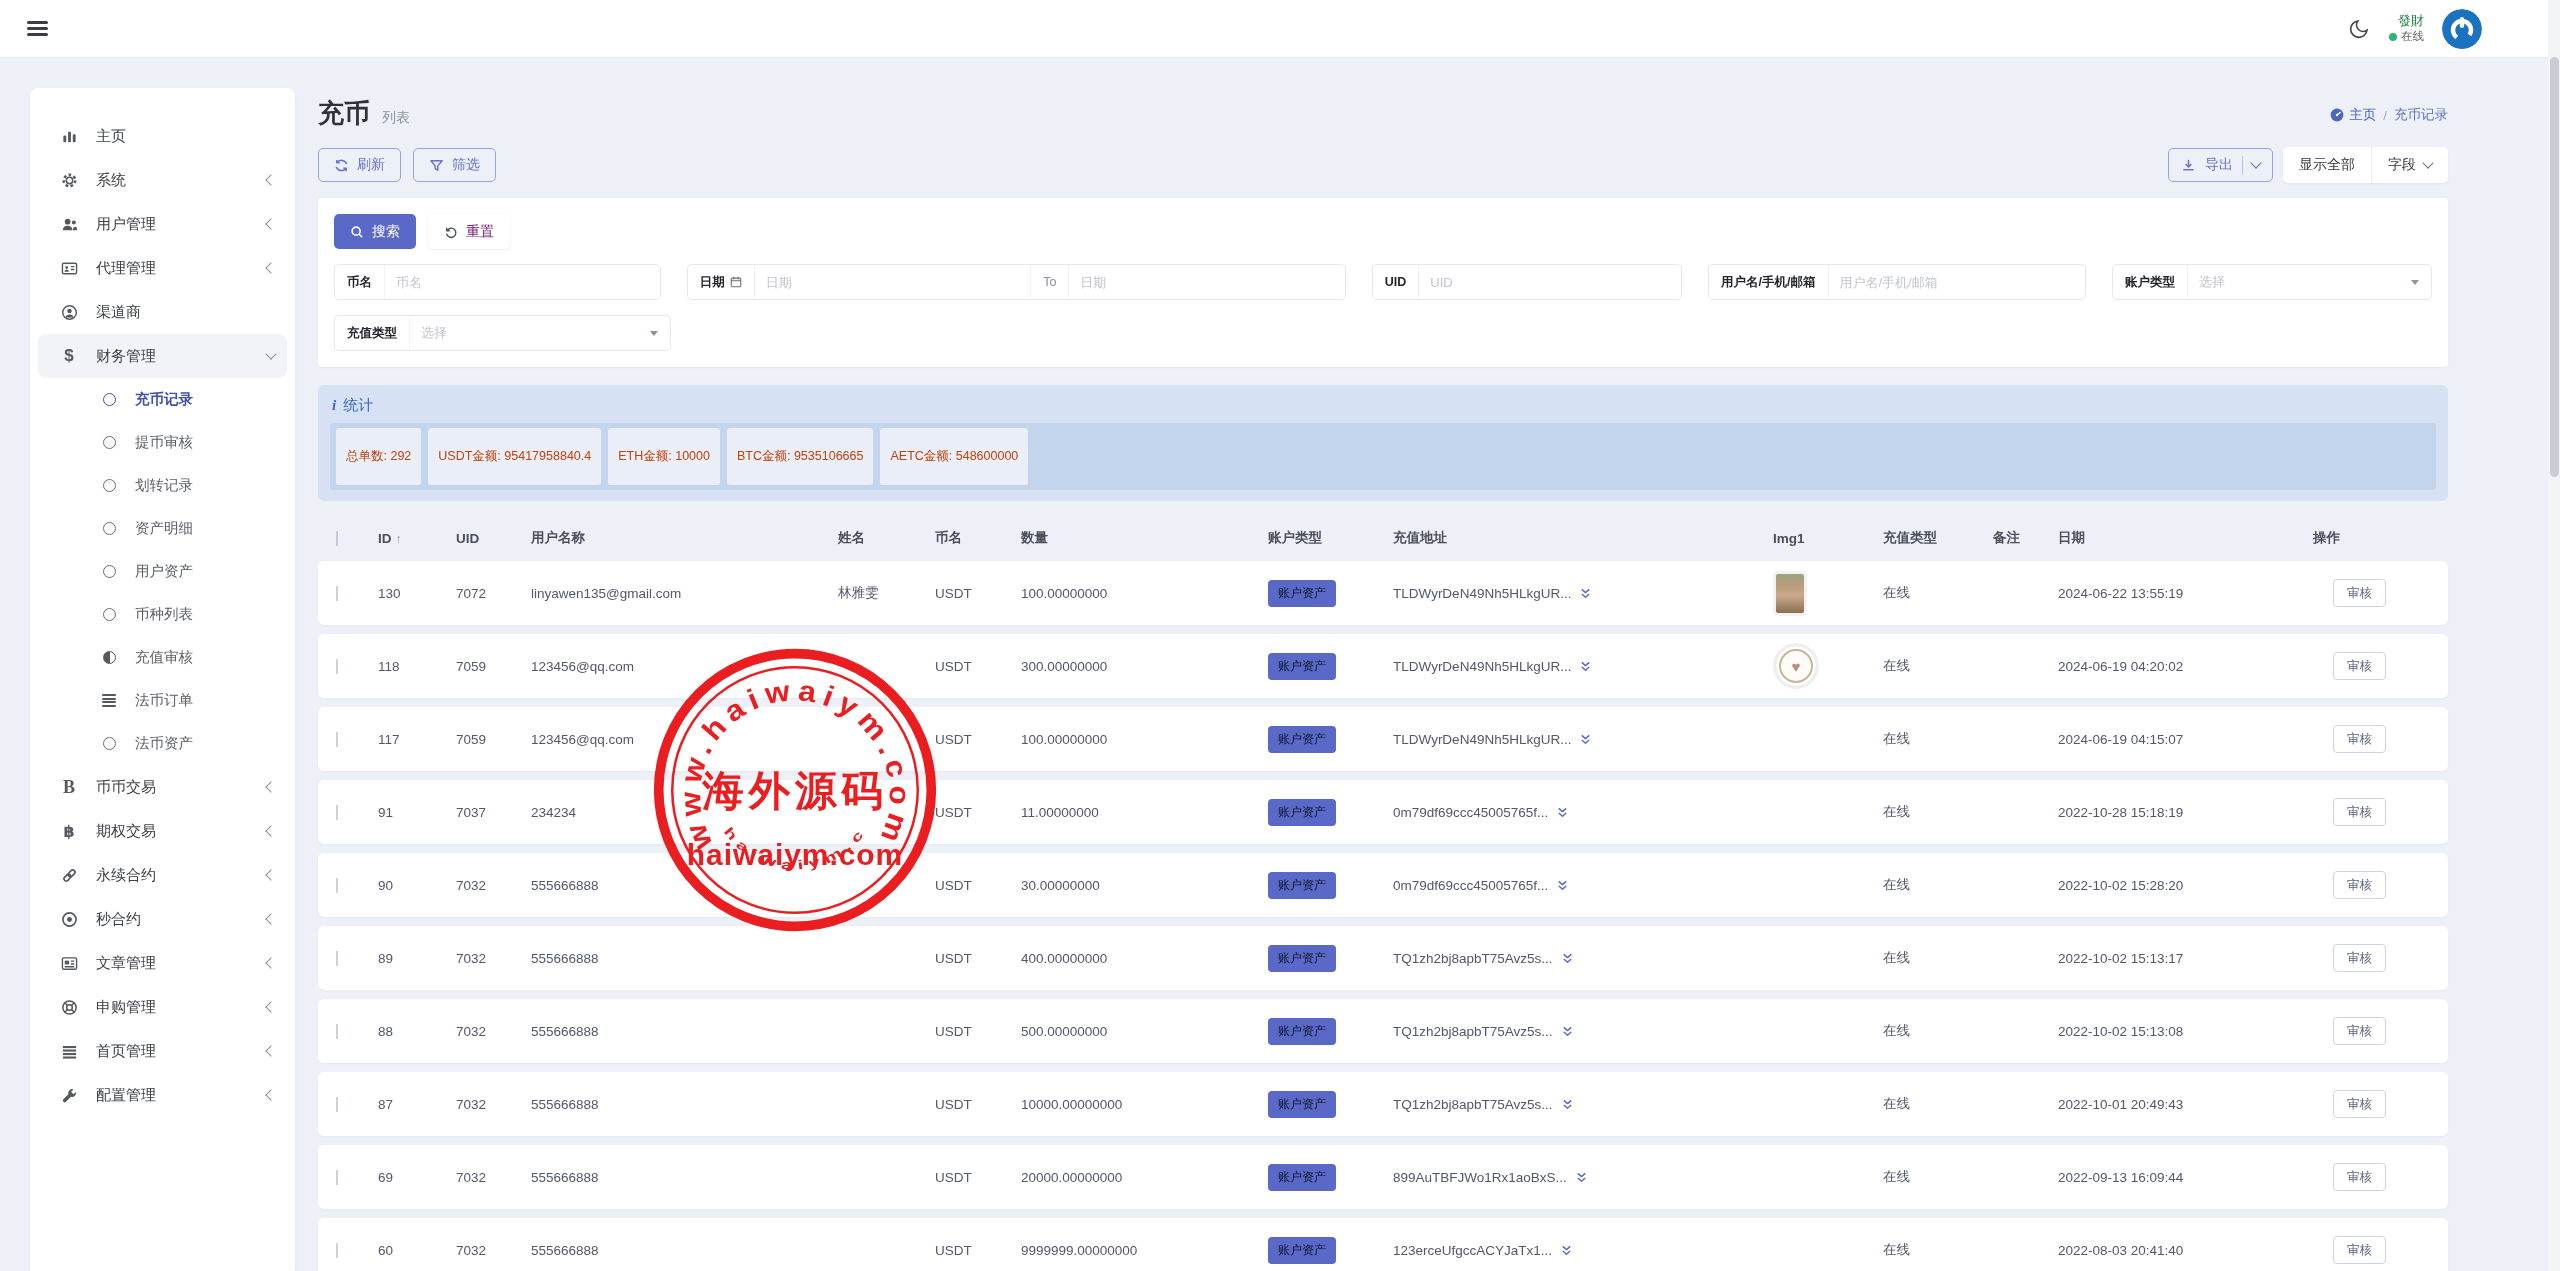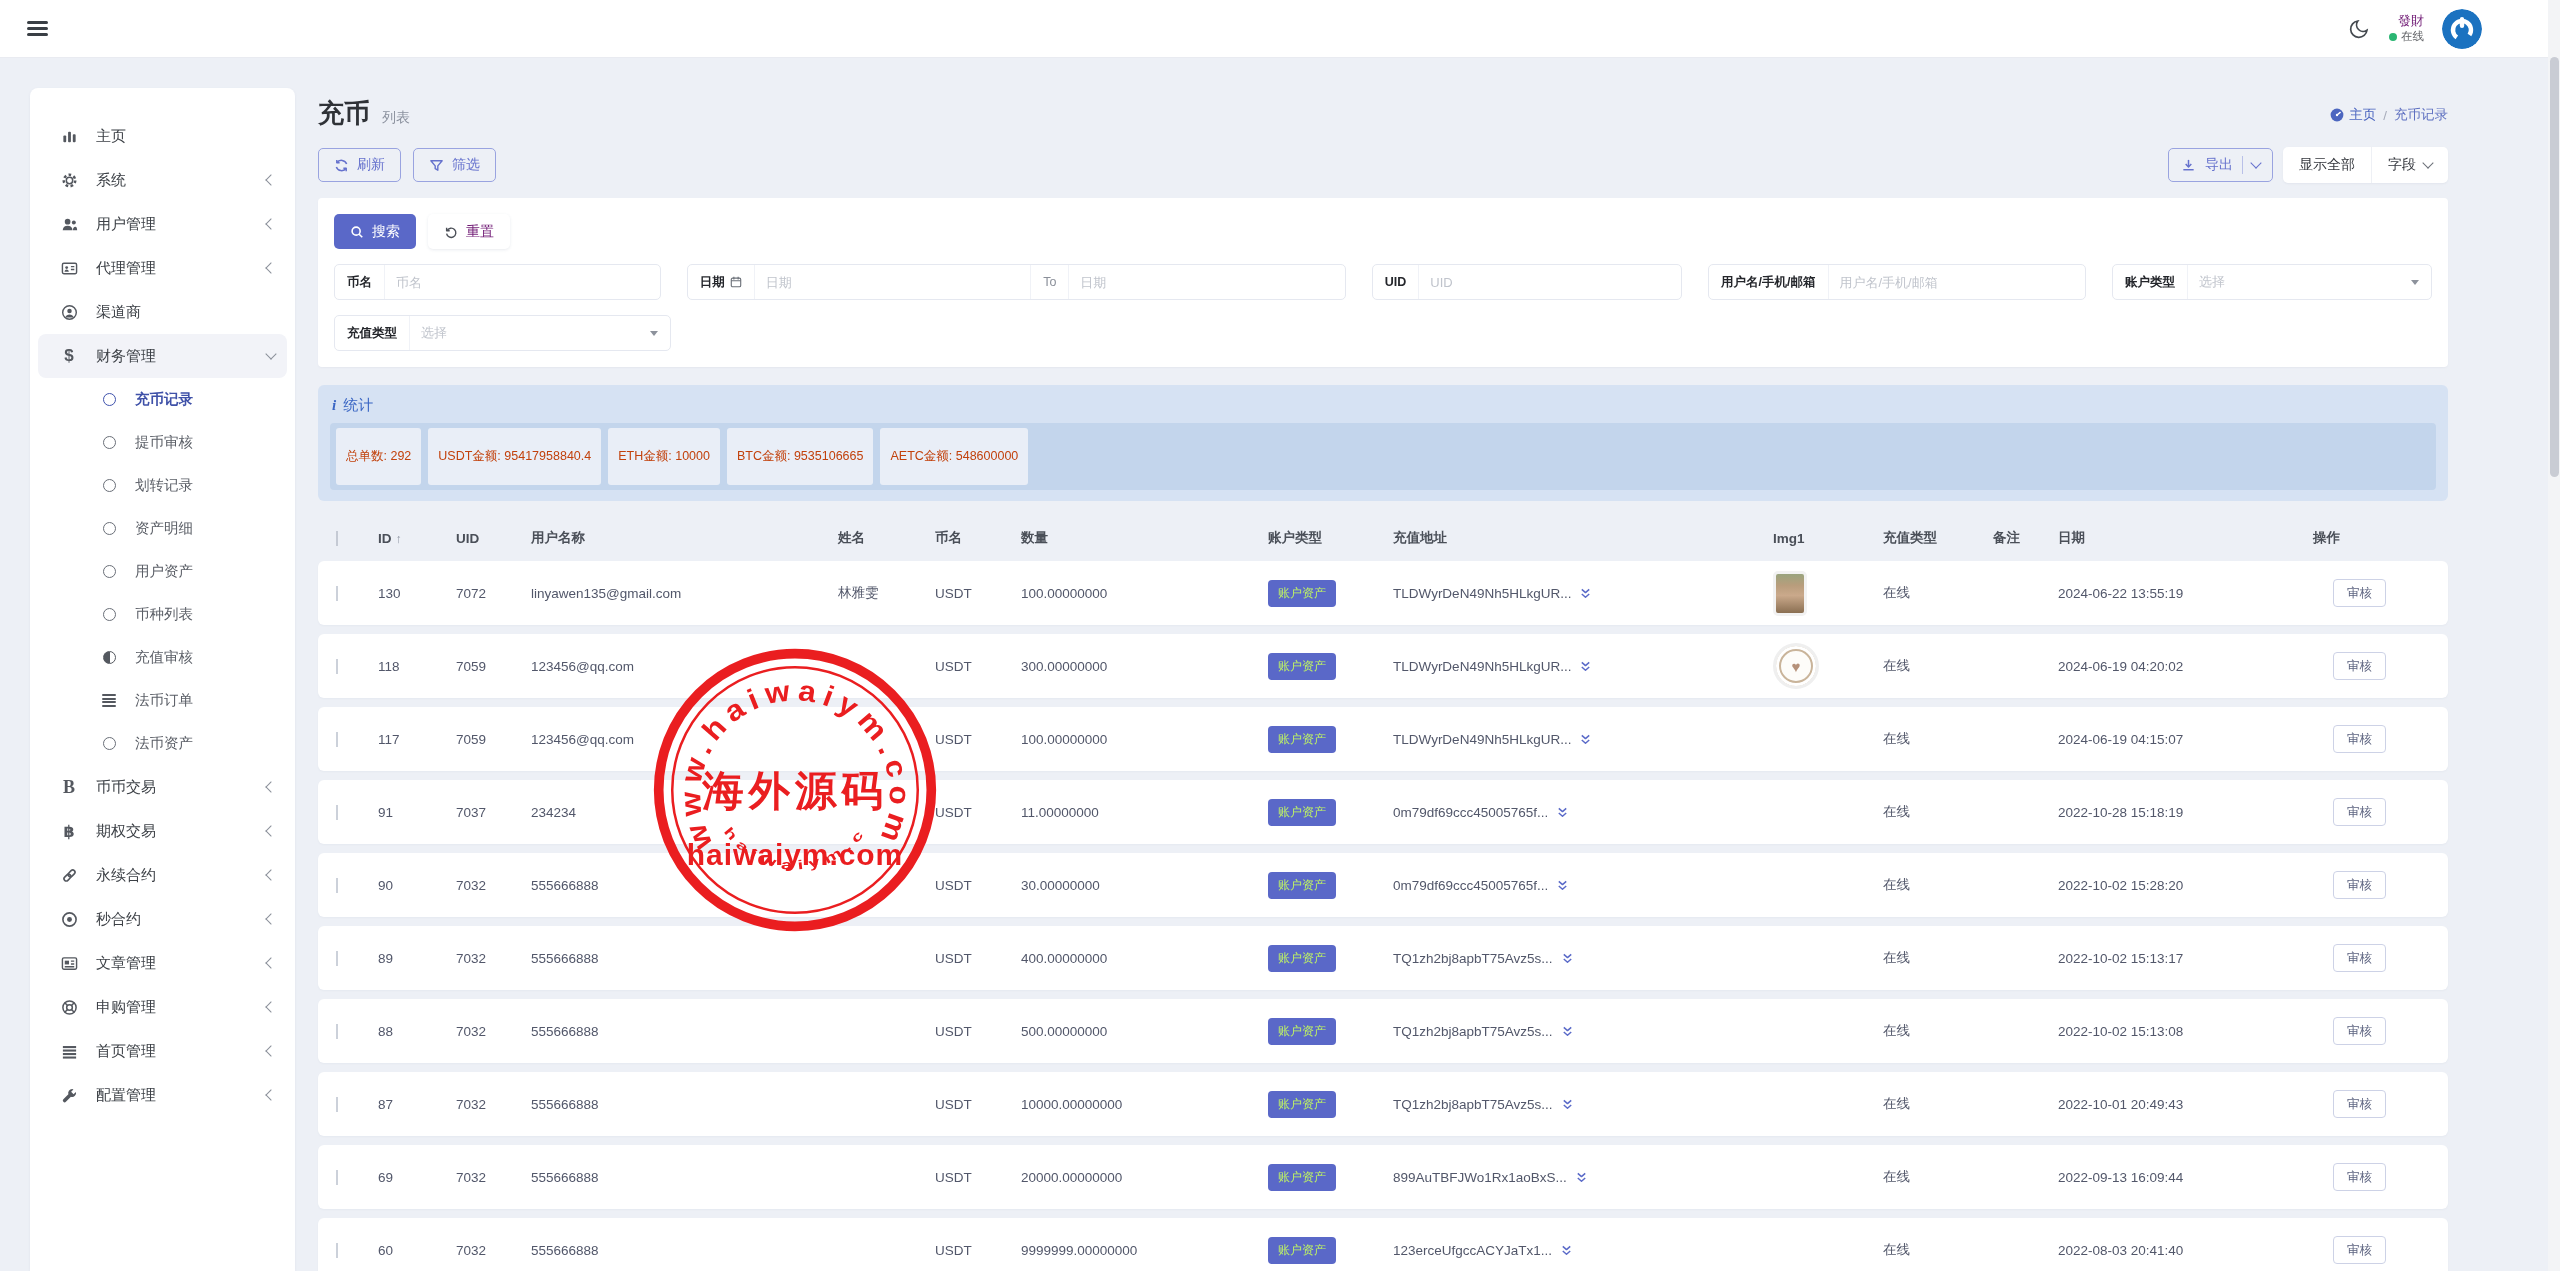--- a/index.html
+++ b/index.html
@@ -11,21 +11,21 @@
   html,body{width:2560px; height:1271px; overflow:hidden;}
   body{font-family:"Liberation Sans","DejaVu Sans",sans-serif; background:var(--page-bg); position:relative; color:var(--txt);}
 
   
   .topbar{position:absolute; left:0; top:0; width:2560px; height:57px; background:#fff; box-shadow:0 1px 0 #e9ebf1; z-index:30; display:flex; align-items:center;}
   .hamburger{margin-left:27px; width:21px; cursor:pointer;}
   .hamburger i{display:block; height:2.5px; background:#3a3f45; border-radius:2px; margin:3.5px 0;}
   .topbar-right{margin-left:auto; display:flex; align-items:center; gap:18px; margin-right:78px;}
   .moon{width:24px; height:24px; color:#44494f;}
   .userblock{text-align:right; line-height:1.25; cursor:pointer;}
-  .userblock .uname{font-size:13px; color:#701a75;}
+  .userblock .uname{font-size:13px; color:#15803d;}
   .userblock .ustat{font-size:11.5px; color:#606266; display:flex; align-items:center; gap:4px; justify-content:flex-end;}
   .dot{width:8px; height:8px; border-radius:50%; background:var(--green); display:inline-block;}
   .avatar{width:40px; height:40px; border-radius:50%; overflow:hidden; cursor:pointer;}
 
   
   .sidebar{position:absolute; left:30px; top:88px; bottom:0; width:265px; background:#fff; border-radius:8px 8px 0 0; box-shadow:0 1px 3px rgba(90,100,140,.08); z-index:10; overflow:hidden;}
   .brand{height:152px; position:relative;
     background:
       radial-gradient(130% 95% at 12% -12%, rgba(168,206,238,.85), rgba(168,206,238,0) 58%),
       radial-gradient(140% 110% at 85% -25%, rgba(200,228,248,.9), rgba(200,228,248,0) 60%),
@@ -93,21 +93,21 @@
   .sbadge{background:#e9eef7; border-radius:3px; padding:20px 10px; font-size:12.5px; color:#c2410c; white-space:nowrap;}
 
   .thead,.trow{display:grid; grid-template-columns:48px 78px 75px 307px 97px 86px 247px 125px 380px 110px 110px 65px 255px 1fr; align-items:center;}
   .thead{margin-top:22px; padding:6px 0 14px; color:#4a4f58; font-size:13.5px; font-weight:700;}
   .td,.th{padding-left:12px; overflow:hidden; white-space:nowrap;}
   .th:first-child,.td:first-child{padding-left:18px;}
   .sort{color:#8f95a3; font-weight:400; margin-left:4px; font-size:12px;}
   .trow{background:#fff; border-radius:6px; height:64px; margin-bottom:9px; box-shadow:0 1px 2px rgba(100,110,140,.05); font-size:13.5px; color:#52576a;}
   .cb{width:17px; height:17px; border:1.5px solid #ccd1da; border-radius:3px; background:#fff; cursor:pointer;}
   .cb.head{background:#dde0e7; border-color:#c5cad4;}
-  .badge-acct{display:inline-block; background:var(--accent); color:#bef264; font-size:12px; padding:5px 10px; border-radius:4px;}
+  .badge-acct{display:inline-block; background:var(--accent); color:#0f172a; font-size:12px; padding:5px 10px; border-radius:4px;}
   .addr{display:flex; align-items:center; gap:8px;}
   .addr .atxt{overflow:hidden; text-overflow:ellipsis; max-width:300px;}
   .dchev{flex:0 0 auto; cursor:pointer; color:#5a6ac8;}
   .thumb-photo{width:34px; height:45px; border-radius:5px; border:3px solid #f2f2f2; cursor:pointer;
      background:linear-gradient(180deg,#9aa47e 0%,#b99d7c 30%,#caa98b 55%,#8a6f52 100%);}
   .thumb-logo{width:46px; height:46px; border-radius:50%; border:3px solid #efefef; background:#fdfcf9; box-shadow:inset 0 0 0 3px #fff, inset 0 0 0 5px #c9b49a; display:flex; align-items:center; justify-content:center; color:#b5917a; font-size:15px; cursor:pointer;}
   .btn-review{height:28px; padding:0 13px; background:#fff; border:1px solid #cdd2e6; border-radius:4px; color:#5d6480; font-size:12.5px; cursor:pointer; margin-left:20px;}
   .ghost-row{background:#fff; border-radius:6px 6px 0 0; height:40px;}
 
   

